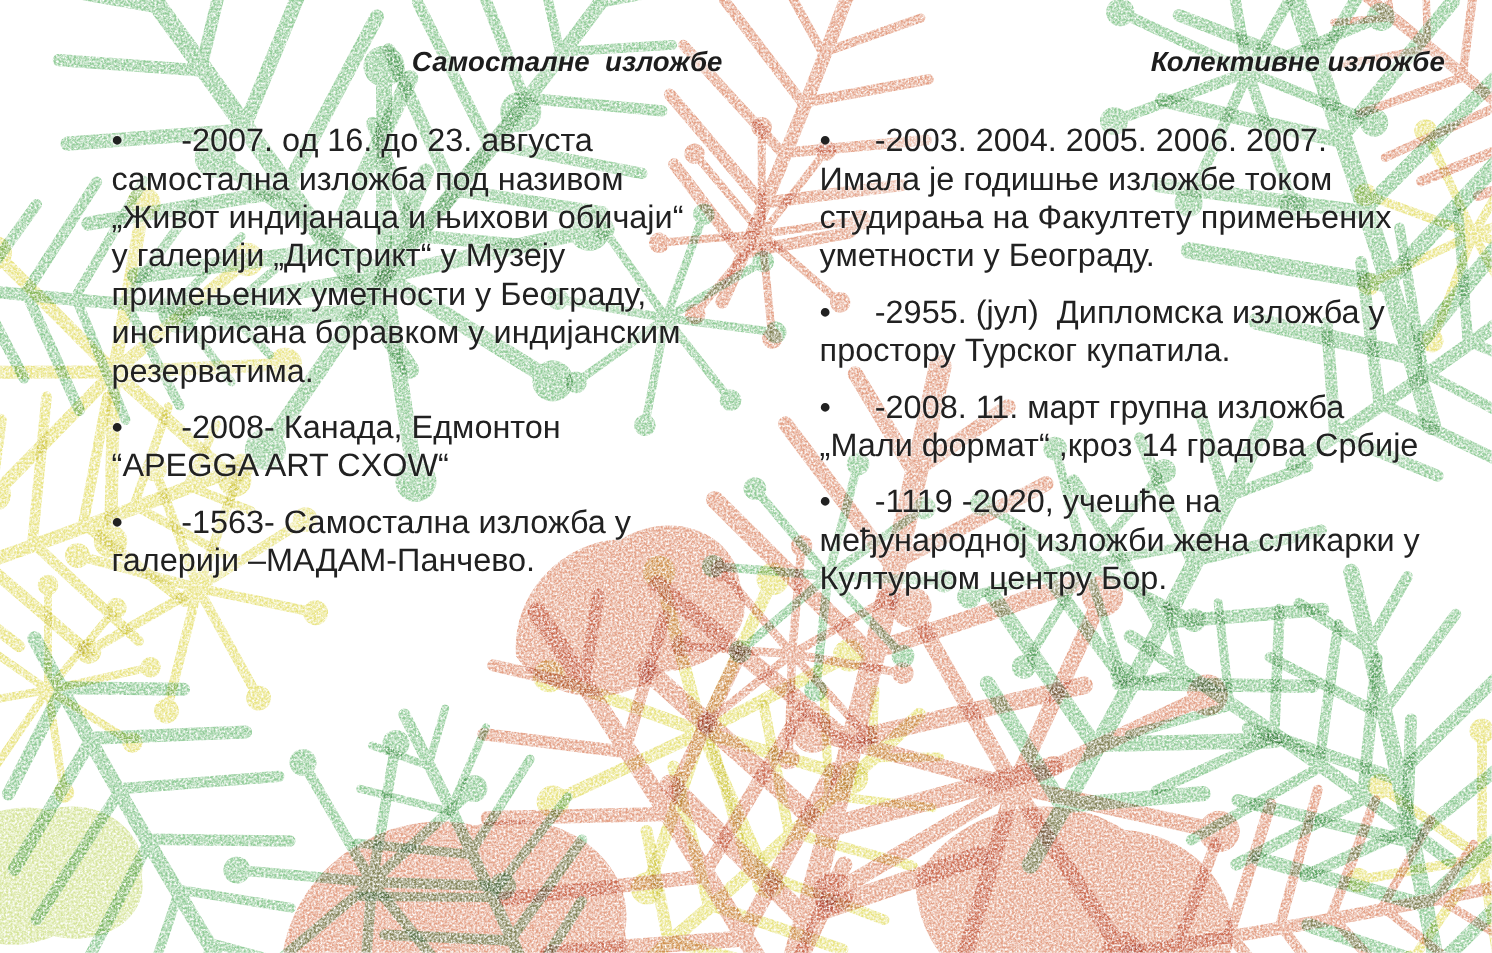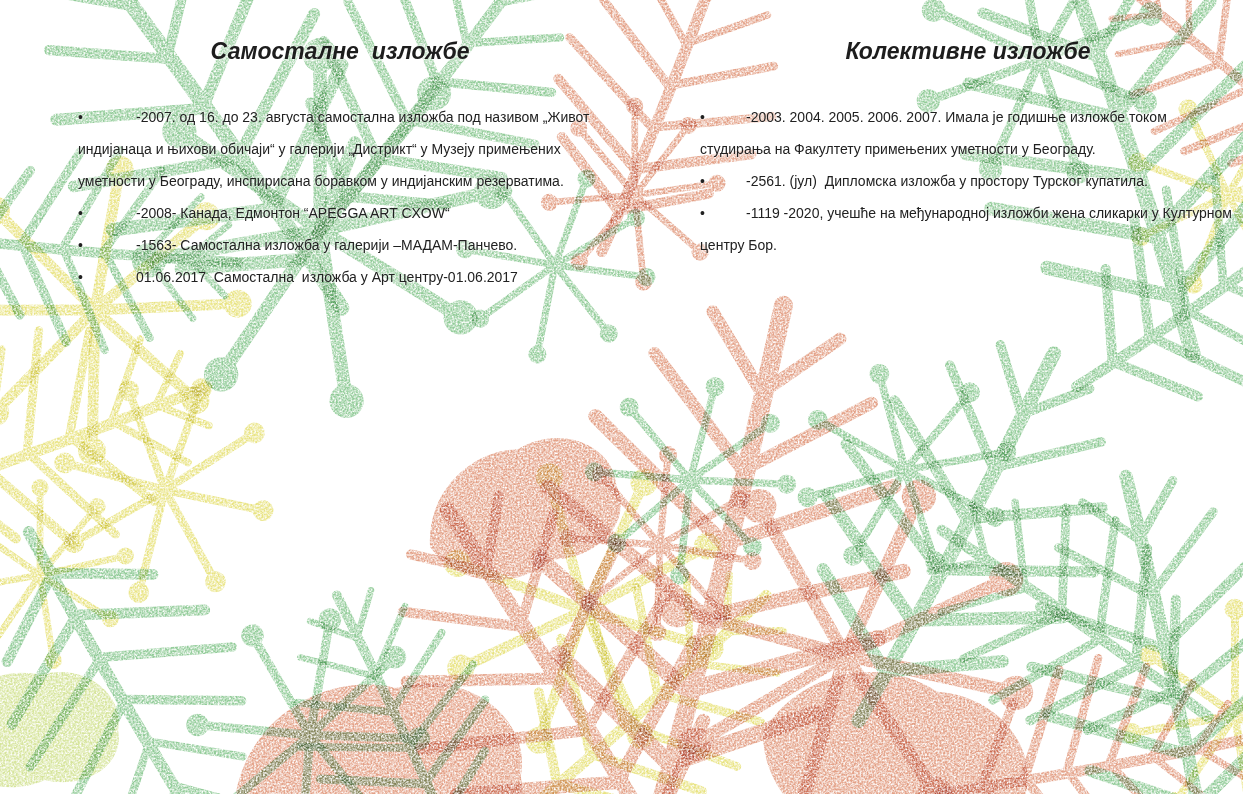--- a/index.html
+++ b/index.html
@@ -4,28 +4,28 @@
 <style>
   html,body{margin:0;padding:0;}
   body{
     width:1243px;height:794px;position:relative;overflow:hidden;
     background:#ffffff;
     font-family:"Liberation Sans","DejaVu Sans",sans-serif;
   }
   #floral-bg{position:absolute;left:0;top:0;width:1243px;height:794px;z-index:0;}
   .column{position:absolute;top:38px;z-index:2;}
   #col-left{left:78px;width:524px;}
-  #col-right{left:700px;width:536px;}
+  #col-right{left:668px;width:536px;}
   .col-title{
-    font-size:23px;font-weight:bold;font-style:italic;text-align:center;
+    font-size:23px;font-weight:bold;font-style:italic;text-align:right;
     margin:0 0 36px 0;color:#1d1d1d;white-space:pre-wrap;
     text-shadow:0 0 8px rgba(255,255,255,.9),0 0 3px rgba(255,255,255,.9);
   }
   .item{
-    margin:0;font-size:14px;line-height:32px;color:#212121;white-space:pre-wrap;
+    margin:15px;font-size:27px;line-height:32px;color:#212121;white-space:pre-wrap;
     text-shadow:0 0 9px rgba(255,255,255,.92),0 0 3px rgba(255,255,255,.9);
   }
   .bullet{display:inline-block;}
   #col-left .bullet{width:58px;}
   #col-right .bullet{width:46px;}
   .item.tight .bullet{width:auto;}
 </style>
 </head>
 <body>
 
@@ -118,21 +118,21 @@
     <use href="#st-sprig" transform="translate(1235,715) scale(1.15)" style="color:#e5df6d;mix-blend-mode:multiply"></use>
     <use href="#st-fern" transform="translate(1100,765) rotate(80) scale(1.2)" style="color:#df9173;mix-blend-mode:multiply"></use>
   </g>
 </svg>
 
 <section class="column" id="col-left">
   <h2 class="col-title">Самосталне  изложбе</h2>
   <p class="item"><span class="bullet">•</span><span>-2007. од 16. до 23. августа самостална изложба под називом „Живот индијанаца и њихови обичаји“ у галерији „Дистрикт“ у Музеју примењених уметности у Београду, инспирисана боравком у индијанским резерватима.</span></p>
   <p class="item"><span class="bullet">•</span><span>-2008- Канада, Едмонтон “APEGGA ART CXOW“</span></p>
   <p class="item"><span class="bullet">•</span><span>-1563- Самостална изложба у галерији –МАДАМ-Панчево.</span></p>
-  <p class="item tight"><span class="bullet">•</span><span>01.06.2017  Самостална  изложба у Арт центру-01.06.2017</span></p>
 </section>
 
 <section class="column" id="col-right">
   <h2 class="col-title">Колективне изложбе</h2>
   <p class="item"><span class="bullet">•</span><span>-2003. 2004. 2005. 2006. 2007. Имала је годишње изложбе током студирања на Факултету примењених уметности у Београду.</span></p>
-  <p class="item"><span class="bullet">•</span><span>-2561. (јул)  Дипломска изложба у простору Турског купатила.</span></p>
+  <p class="item"><span class="bullet">•</span><span>-2955. (јул)  Дипломска изложба у простору Турског купатила.</span></p>
+  <p class="item"><span class="bullet">•</span><span>-2008. 11. март групна изложба „Мали формат“ ,кроз 14 градова Србије</span></p>
   <p class="item"><span class="bullet">•</span><span>-1119 -2020, учешће на међународној изложби жена сликарки у Културном центру Бор.</span></p>
 </section>
 
 </body></html>

